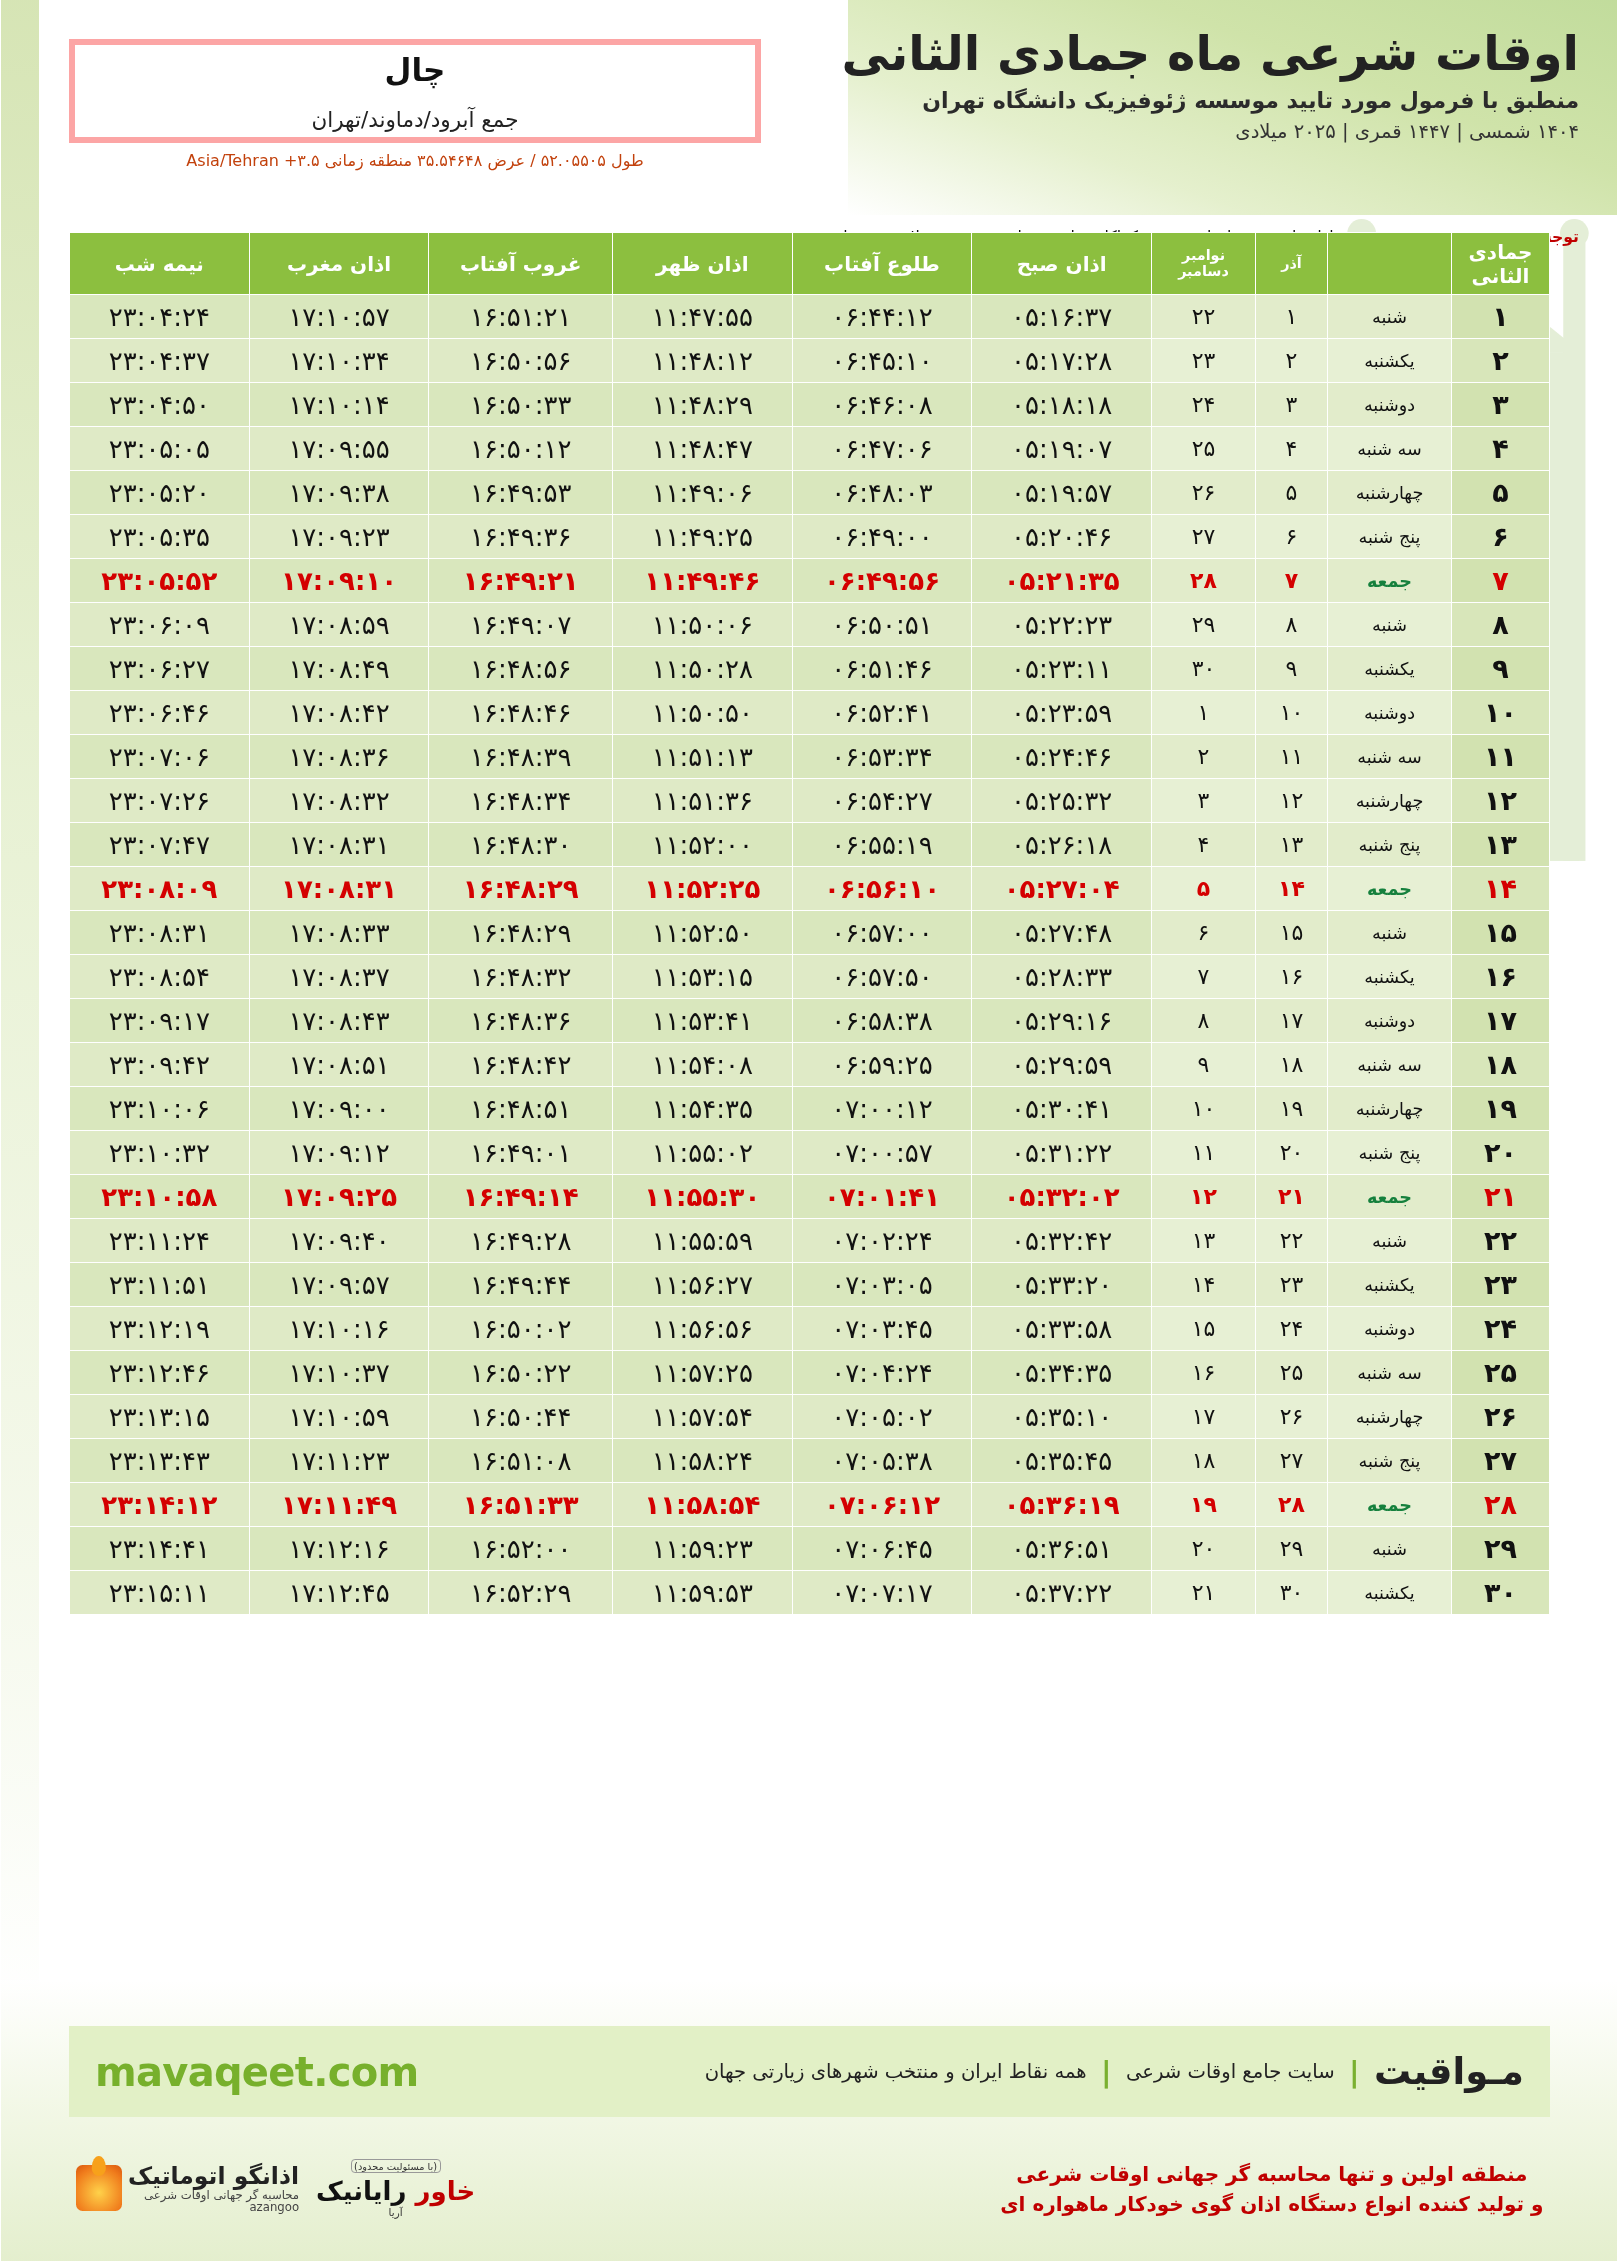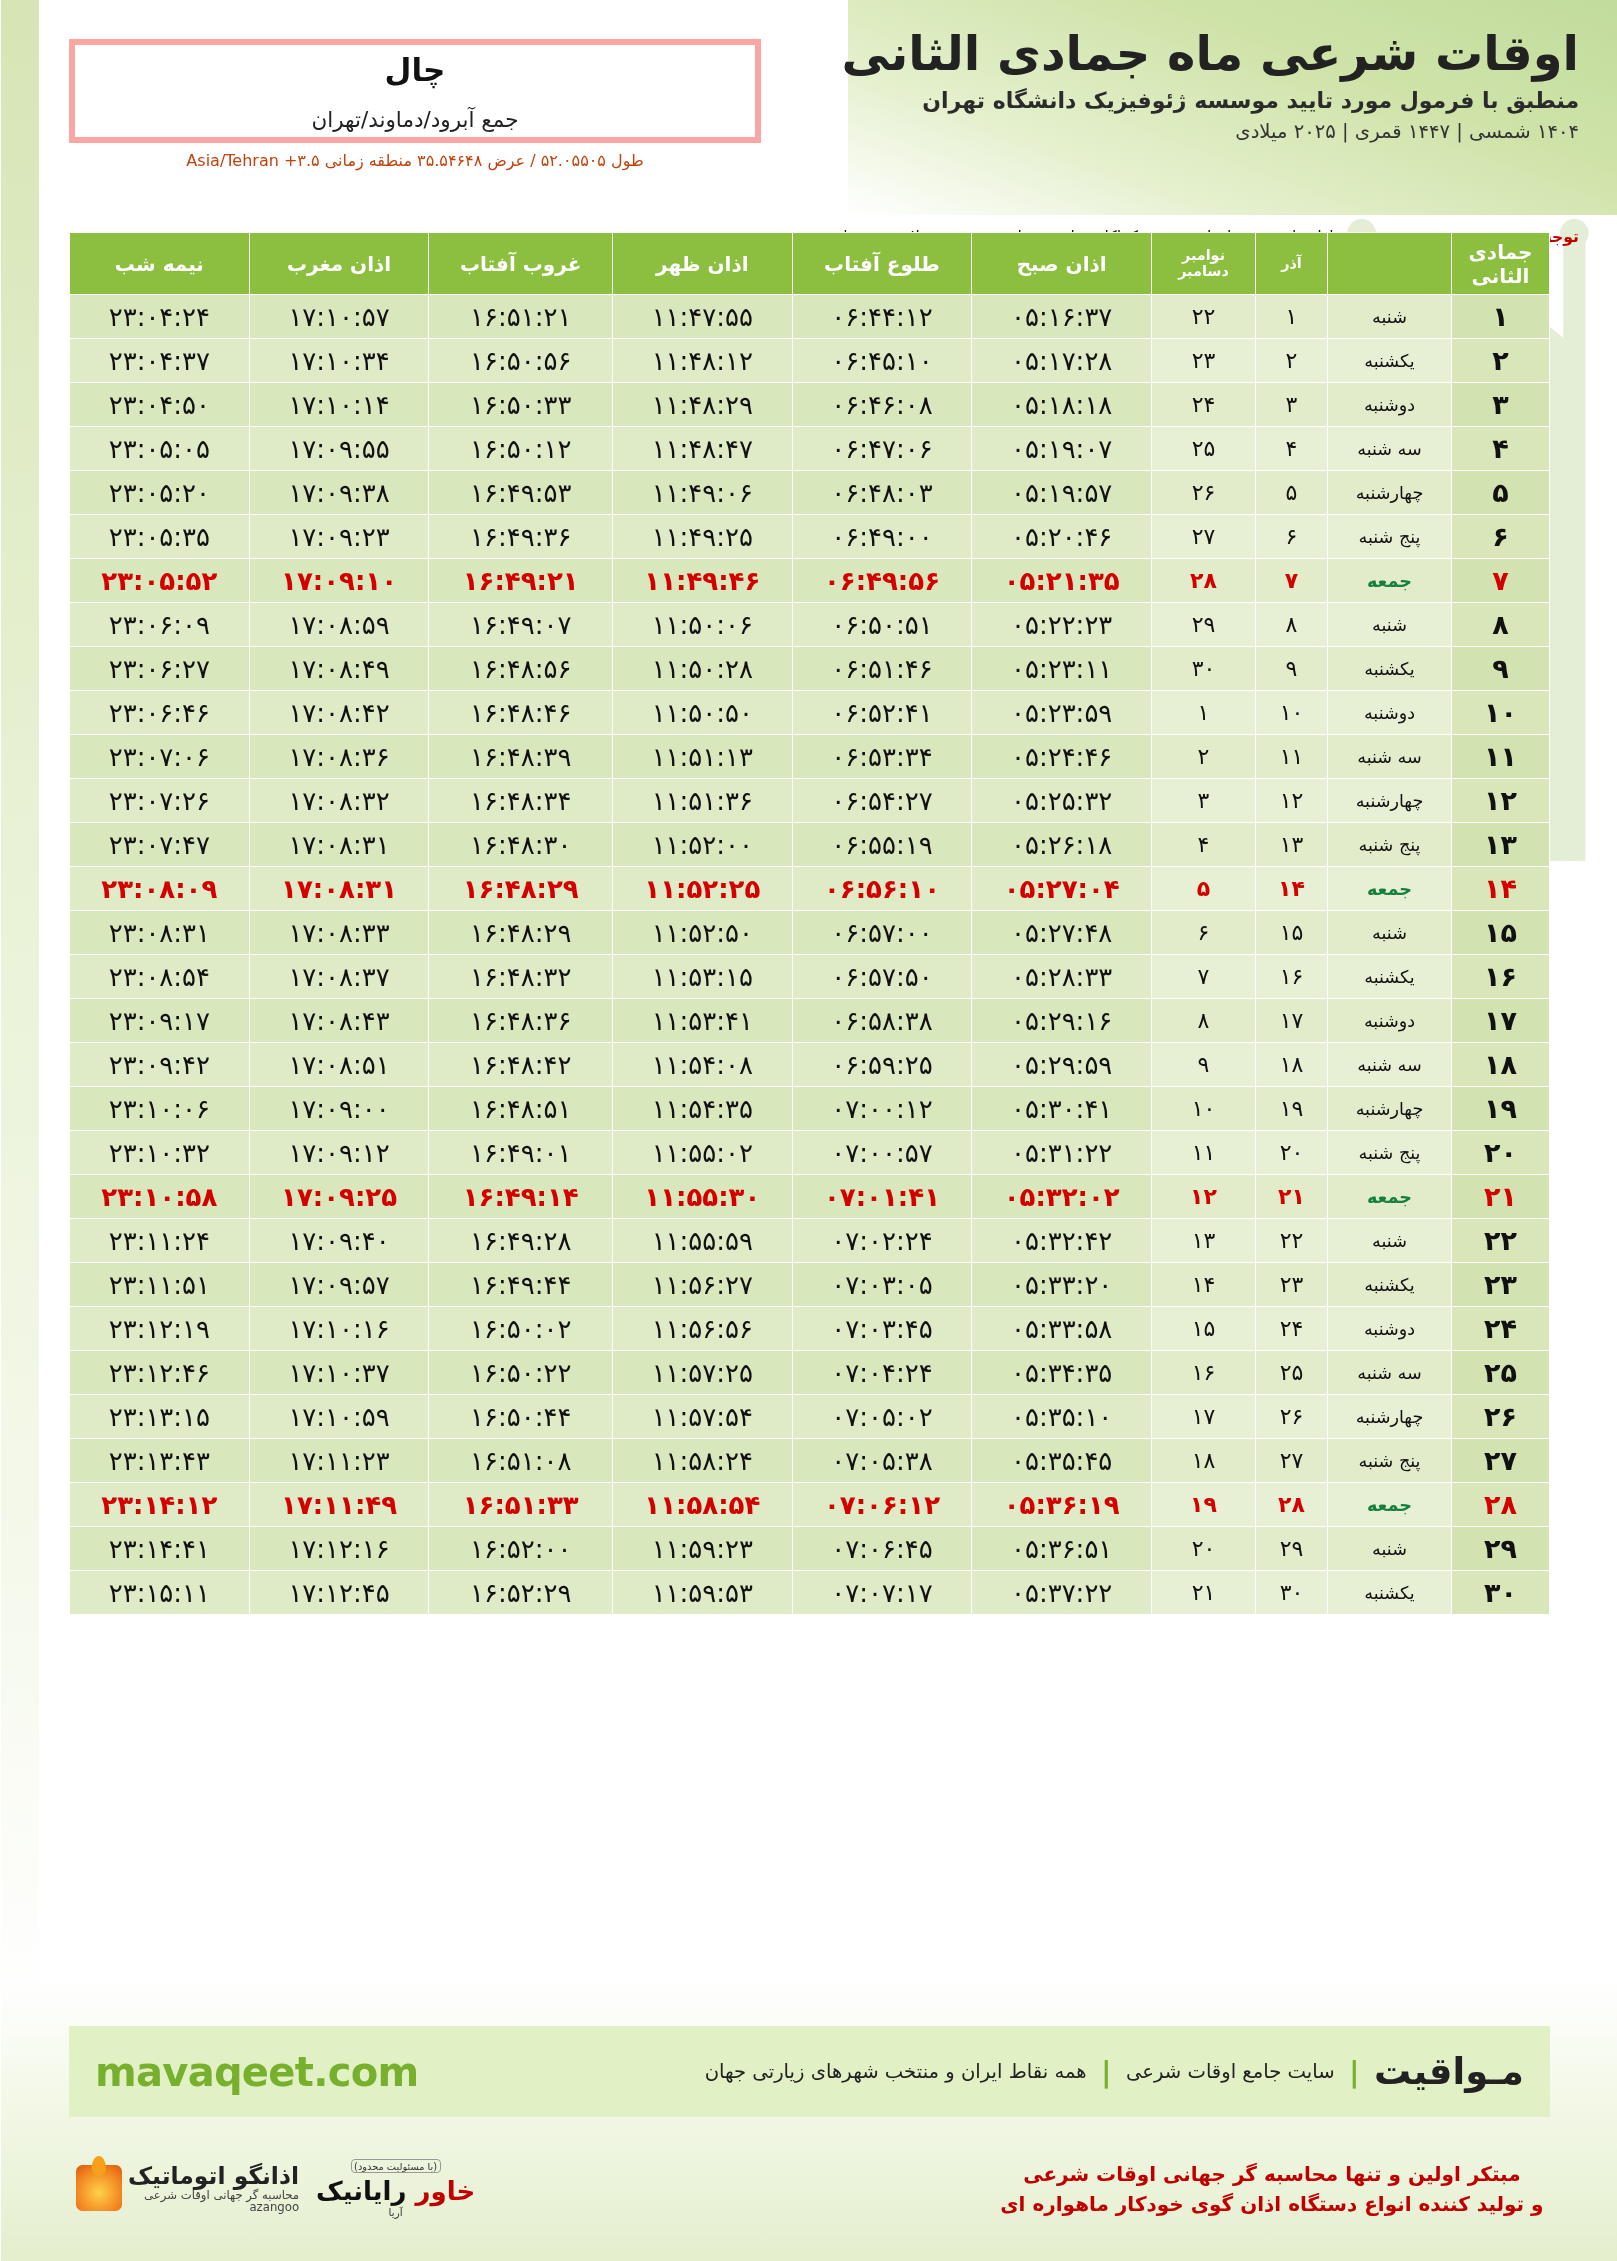--- a/index.html
+++ b/index.html
@@ -577,21 +577,21 @@
     <span class="fg-sep">|</span>
     <span class="fg-desc">سایت جامع اوقات شرعی</span>
     <span class="fg-sep">|</span>
     <span class="fg-desc">همه نقاط ایران و منتخب شهرهای زیارتی جهان</span>
   </div>
   <div class="fg-url">mavaqeet.com</div>
 </div>
 
 <div class="footer-bottom">
   <div class="fb-mid">
-    <div>مبتکر اولین و تنها محاسبه گر جهانی اوقات شرعی</div>
+    <div>منطقه اولین و تنها محاسبه گر جهانی اوقات شرعی</div>
     <div>و تولید کننده انواع دستگاه اذان گوی خودکار ماهواره ای</div>
   </div>
   <div class="fb-right">
     <div class="logo-rayanic">
       <div class="cap">(با مسئولیت محدود)</div>
       <div class="rk">
         <span class="red">خاور</span>
         <span>رایانیک</span>
       </div>
       <div class="sub">آریا</div>

